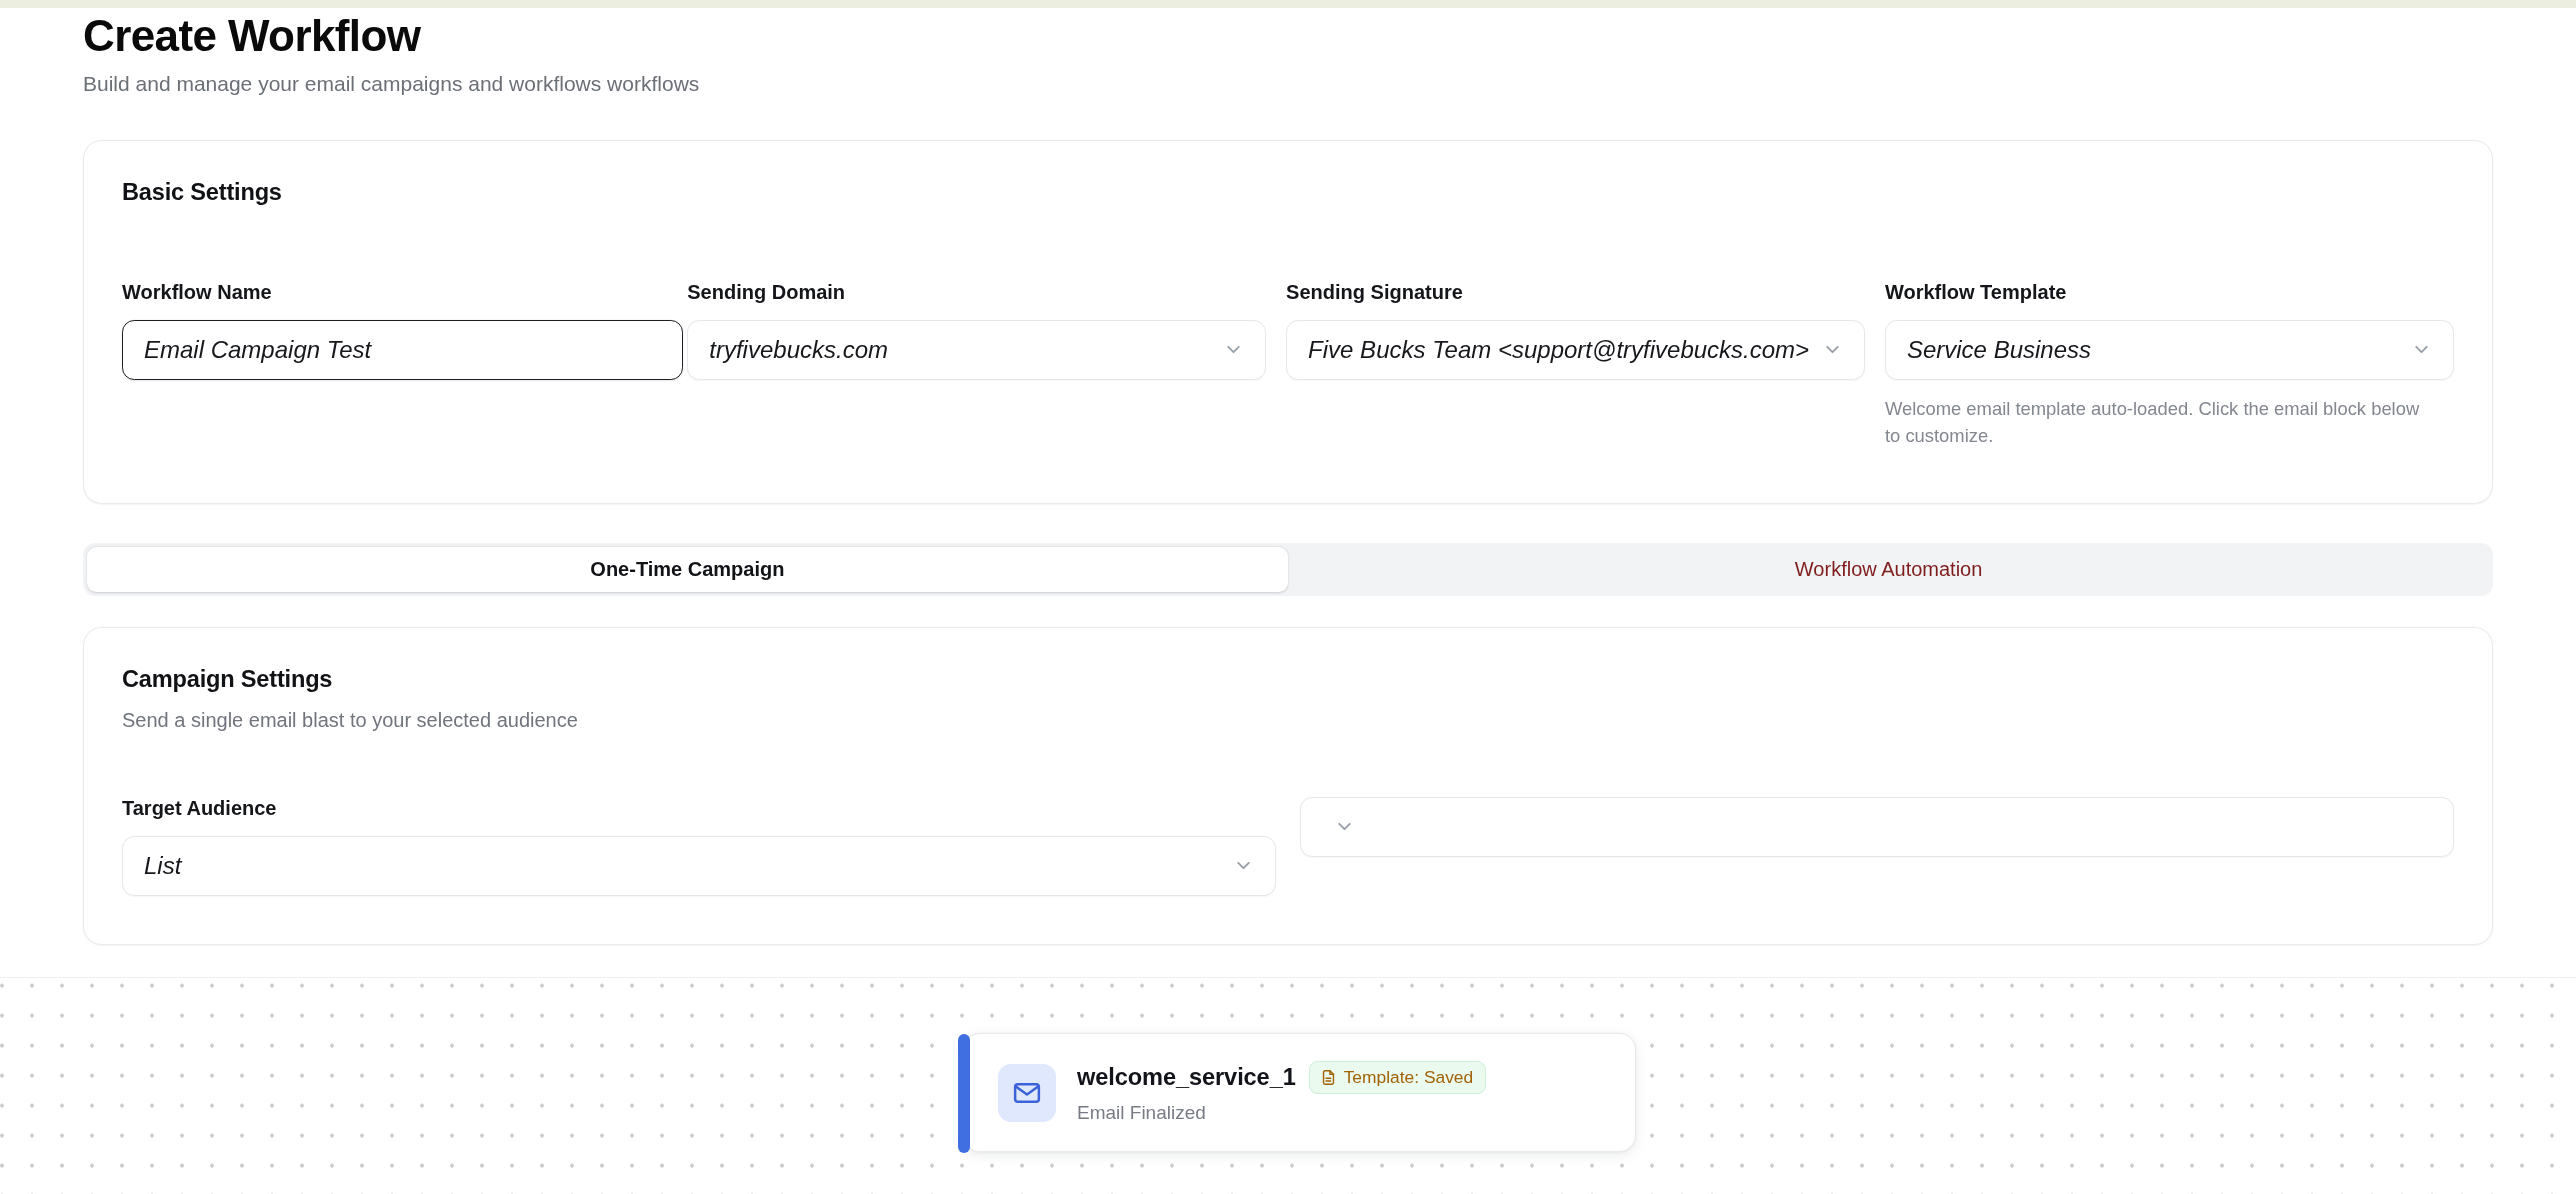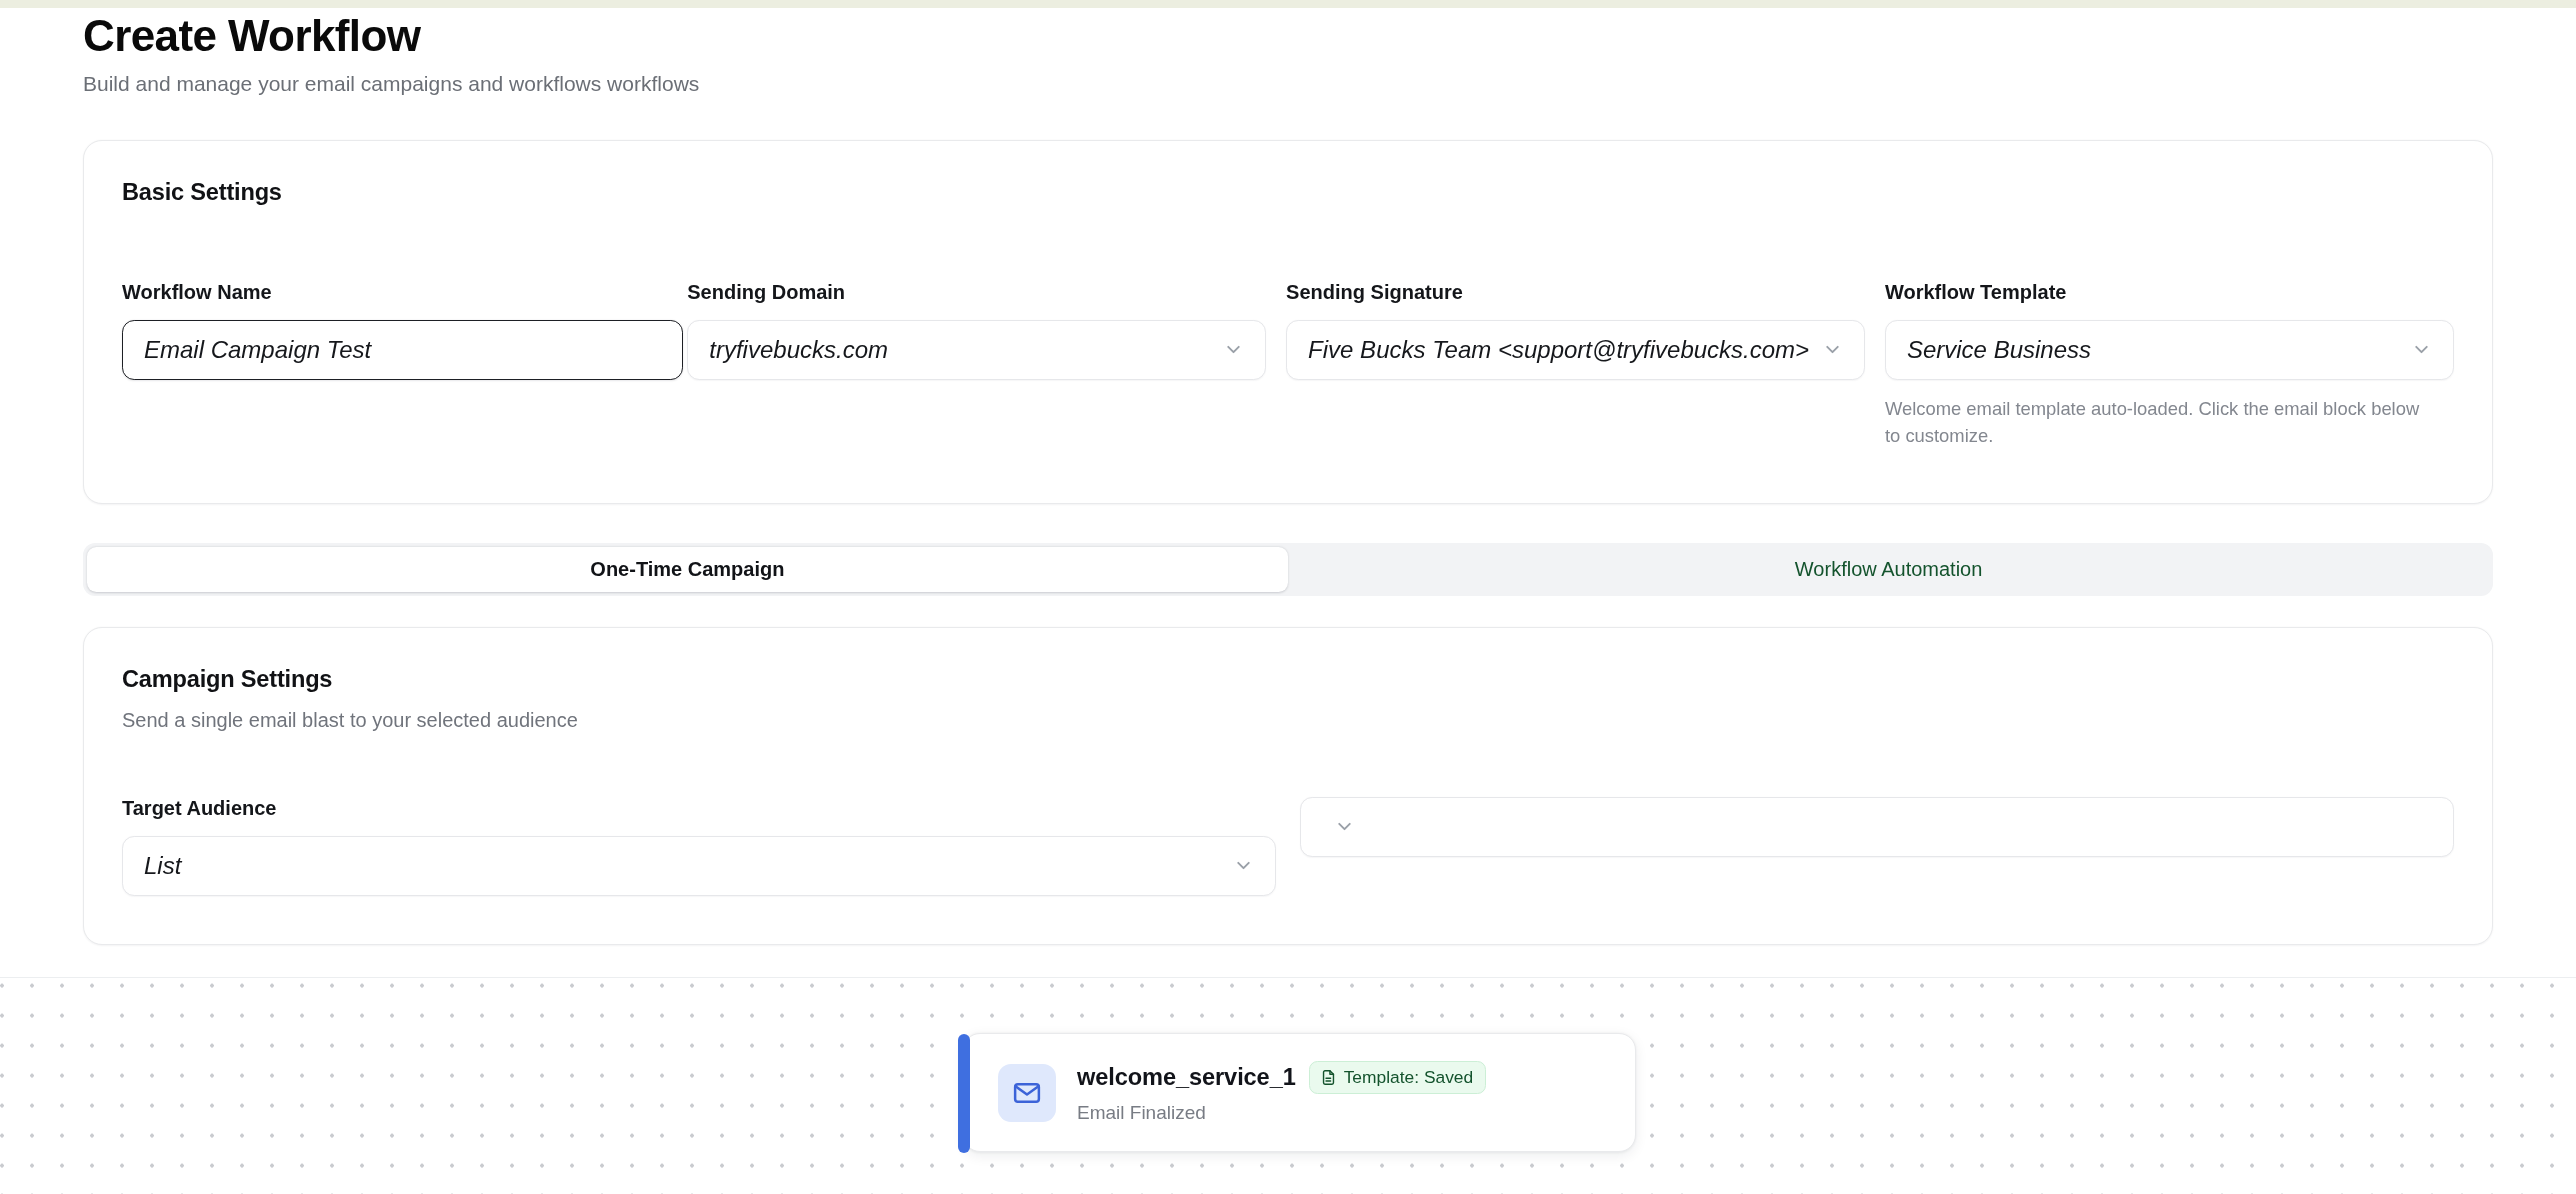--- a/index.html
+++ b/index.html
@@ -151,21 +151,21 @@
     padding: 3.8px;
     gap: 0;
   }
   .tab {
     flex: 1 1 50%;
     display: flex;
     align-items: center;
     justify-content: center;
     font-size: 20px;
     border-radius: 9.4px;
-    color: #14532d;
+    color: #7f1d1d;
     cursor: pointer;
     user-select: none;
   }
   .tab.active {
     background: #ffffff;
     color: #111317;
     font-weight: 700;
     box-shadow: 0 0.9px 2.8px rgba(16,24,40,0.12), 0 0.9px 1.9px rgba(16,24,40,0.06);
   }
 
@@ -251,21 +251,21 @@
     font-weight: 700;
     color: #12141a;
     letter-spacing: -0.1px;
   }
   .badge {
     display: inline-flex;
     align-items: center;
     gap: 6.6px;
     background: #eafaee;
     border: 0.9px solid #ccefd6;
-    color: #14532d;
+    color: #a16207;
     font-size: 17.4px;
     border-radius: 8.5px;
     padding: 4.7px 12.2px 5.7px 10.4px;
     white-space: nowrap;
   }
   .badge svg { width: 17px; height: 17px; flex: 0 0 auto; }
   .node-sub {
     font-size: 19px;
     color: #787c84;
     margin-top: 7.5px;

